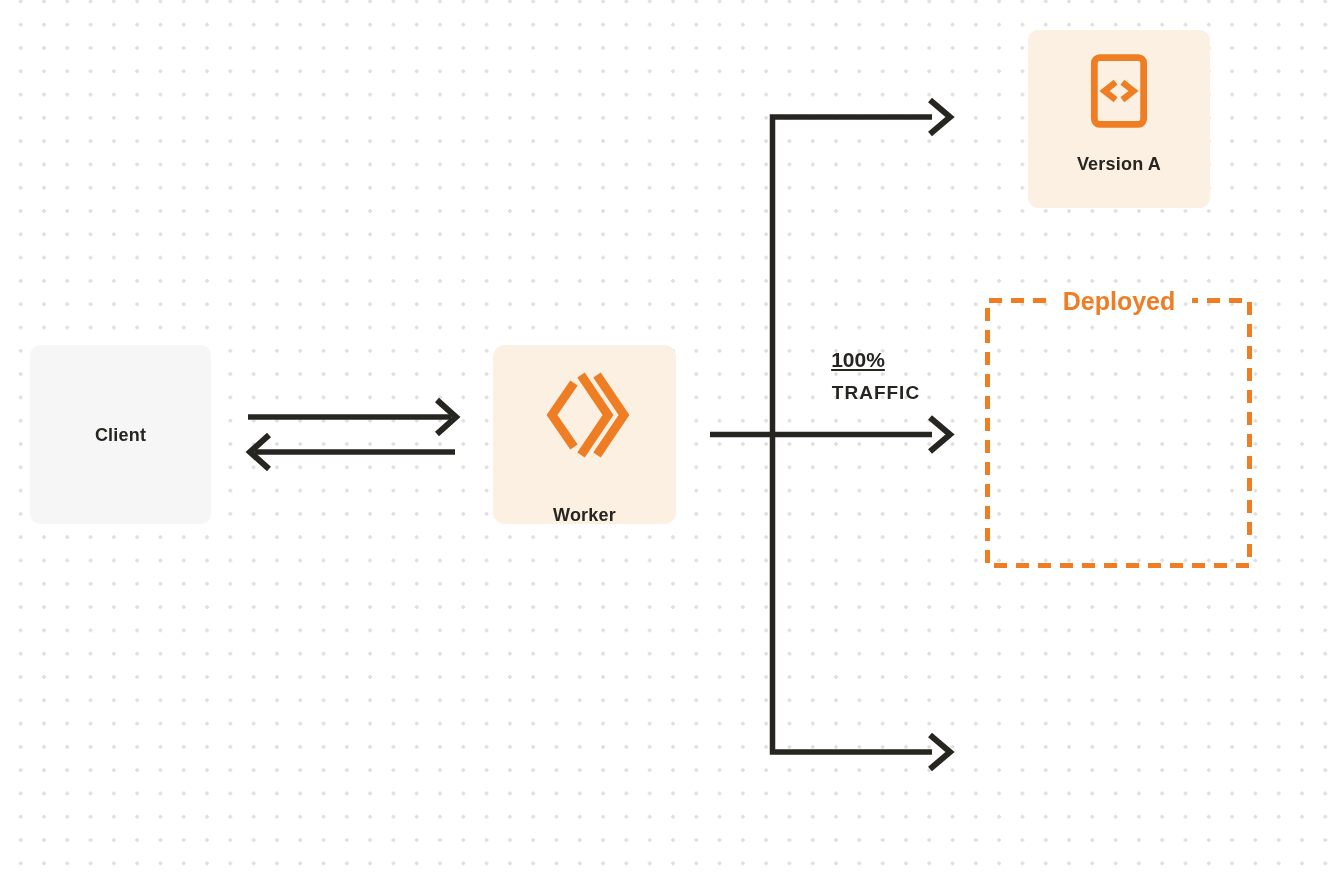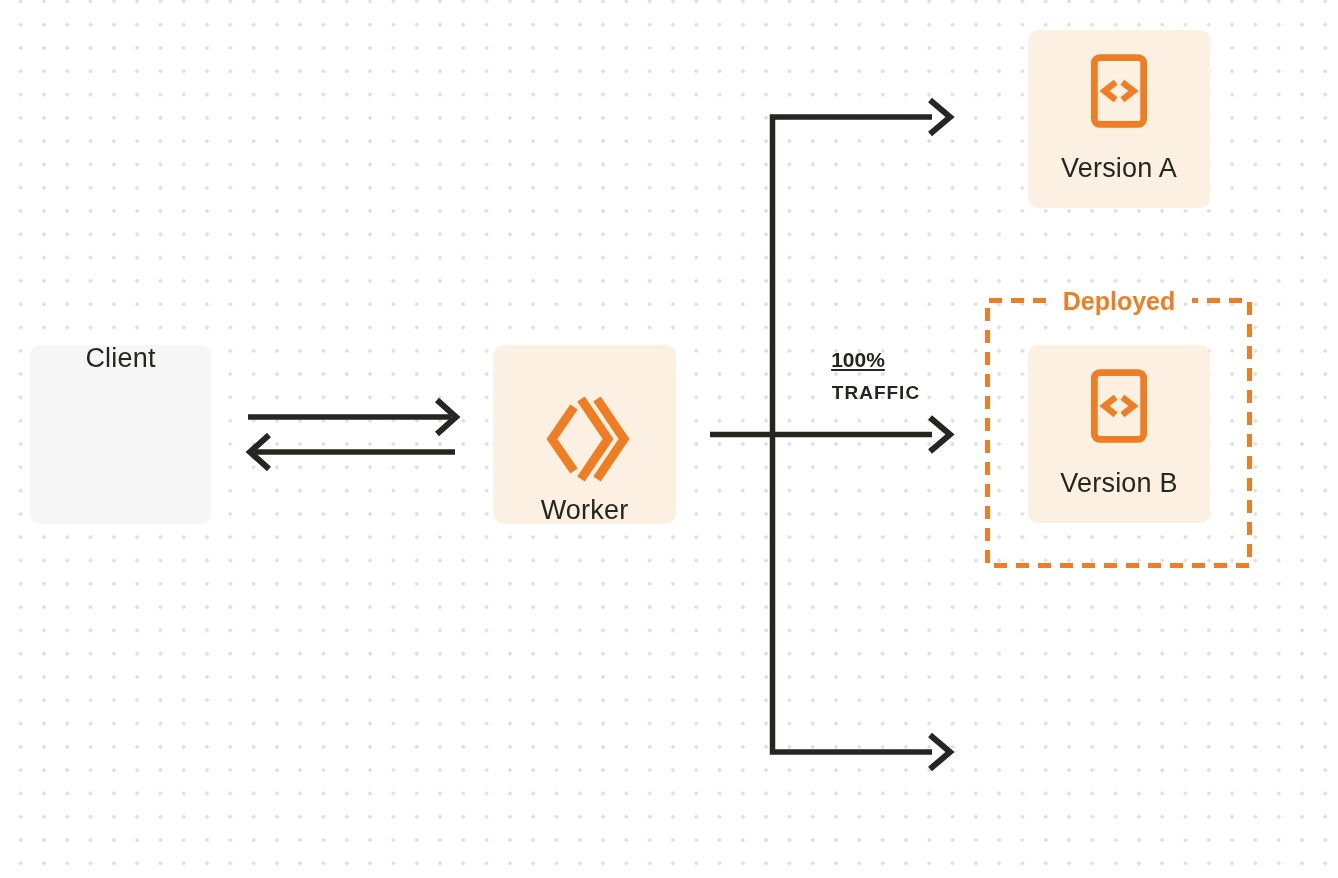--- a/index.html
+++ b/index.html
@@ -19,34 +19,34 @@
   .canvas{
     position:relative;width:1338px;height:878px;
     background-color:var(--bg);
     background-image:radial-gradient(circle,var(--dot) 1.6px,transparent 1.9px);
     background-size:23.3px 23.3px;
     background-position:9px 13px;
   }
   .node{
     position:absolute;
     border-radius:10px;
-    display:flex;flex-direction:column;align-items:center;
+    display:flex;flex-direction:column;align-items:center;justify-content:center;
   }
   .node .node-label{
-    font-weight:400;font-size:27px;color:var(--ink);line-height:1;
+    font-weight:700;font-size:18px;color:var(--ink);line-height:1;
     letter-spacing:0.2px;
   }
   .node-client{
     left:30px;top:345px;width:181px;height:179px;
     background:var(--gray-box);
   }
   .node-worker{
     left:493px;top:345px;width:183px;height:179px;
     background:var(--cream);
-    justify-content:flex-end;
+    justify-content:space-between;
     border-radius:12px;
   }
   .node-worker .icon-wrap{margin-top:24px;height:92px;display:flex;align-items:center;}
   .node-worker .node-label{margin-top:12px;}
   .node-version{
     width:182px;height:178px;background:var(--cream);
     justify-content:flex-start;
   }
   .node-version .icon-wrap{margin-top:23px;height:76px;display:flex;align-items:center;}
   .node-version .node-label{margin-top:26px;}
@@ -96,30 +96,20 @@
     <span class="icon-wrap">
       <svg width="58" height="76" viewBox="0 0 60 78" fill="none">
         <rect x="4.5" y="4.5" width="51" height="69" rx="5.5" class="stroke-orange" stroke-width="7"></rect>
         <polyline points="26.5,30 15,39 26.5,48" class="stroke-orange" stroke-width="6.5" stroke-linejoin="miter"></polyline>
         <polyline points="33.5,30 45,39 33.5,48" class="stroke-orange" stroke-width="6.5" stroke-linejoin="miter"></polyline>
       </svg>
     </span>
     <span class="node-label">Version A</span>
   </div>
 
-  <div class="node node-version node-version-b">
-    <span class="icon-wrap">
-      <svg width="58" height="76" viewBox="0 0 60 78" fill="none">
-        <rect x="4.5" y="4.5" width="51" height="69" rx="5.5" class="stroke-orange" stroke-width="7"></rect>
-        <polyline points="26.5,30 15,39 26.5,48" class="stroke-orange" stroke-width="6.5" stroke-linejoin="miter"></polyline>
-        <polyline points="33.5,30 45,39 33.5,48" class="stroke-orange" stroke-width="6.5" stroke-linejoin="miter"></polyline>
-      </svg>
-    </span>
-    <span class="node-label">Version B</span>
-  </div>
 
 
   <svg class="arrow-layer" viewBox="0 0 1338 878" fill="none">
 
     <g>
       <line x1="248" y1="417" x2="451" y2="417" class="stroke-ink" stroke-width="5.5"></line>
       <polyline points="437,400 456,417 437,434" class="stroke-ink" stroke-width="6" stroke-linejoin="miter"></polyline>
     </g>
 
     <g>

